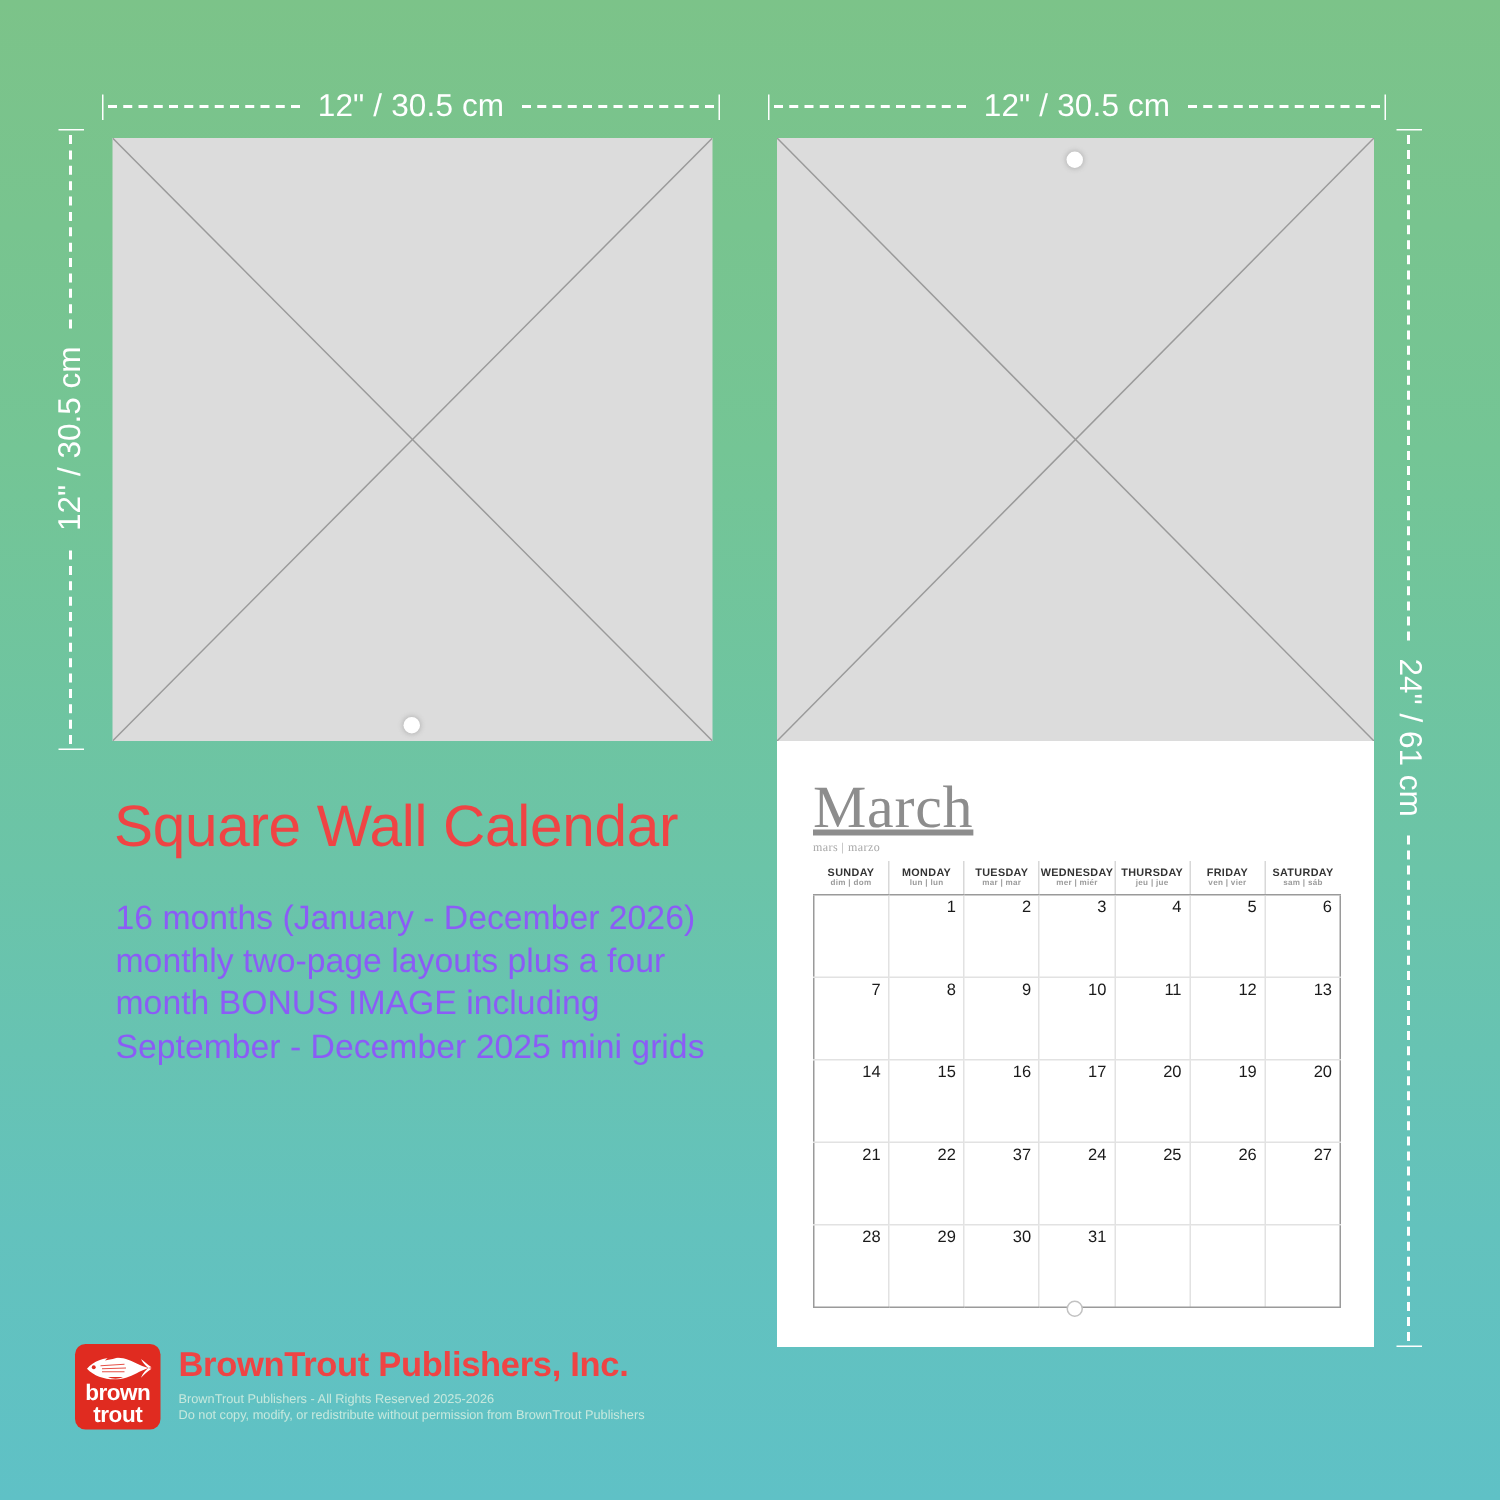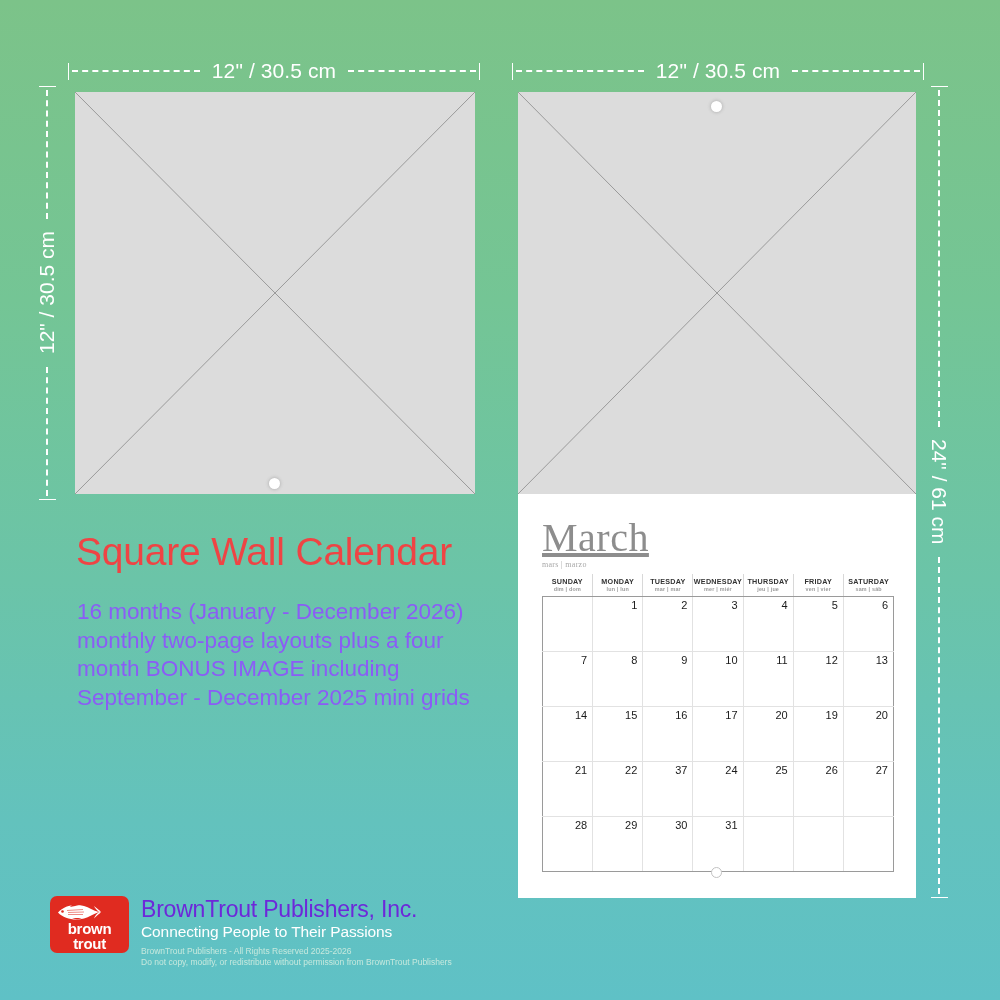--- a/index.html
+++ b/index.html
@@ -212,44 +212,44 @@
 
   
   #brand {
     position: absolute;
     left: 50px;
     top: 896px;
     display: flex;
     align-items: flex-start;
   }
   #brand-logo {
-    width: 79px;
+    width: 57px;
     height: 57px;
     background: #e02b20;
     border-radius: 7px;
     position: relative;
     flex: 0 0 auto;
     overflow: hidden;
   }
   #brand-logo .fish { position: absolute; left: 5px; top: 5px; width: 47px; height: 22px; }
   #brand-logo .wordmark {
     position: absolute;
     left: 0; right: 0; top: 26px;
     text-align: center;
     color: #ffffff;
     font-size: 15px;
     font-weight: 700;
     line-height: 14.5px;
     letter-spacing: -0.3px;
   }
   #brand-text { margin-left: 12px; padding-top: 1px; }
   #brand-name {
-    color: #6d28d9;
+    color: #ef4444;
     font-size: 23px;
-    font-weight: 400;
+    font-weight: 700;
     line-height: 25px;
     letter-spacing: -0.2px;
   }
   #brand-tagline {
     color: #ffffff;
     font-size: 15.5px;
     font-weight: 400;
     line-height: 19px;
     letter-spacing: -0.1px;
   }
@@ -427,19 +427,18 @@
       <path d="M24 19 L56 17 M26 23 L58 22 M26 27 L56 27" stroke="#e02b20" stroke-width="1.1" fill="none"></path>
     </svg>
     <div class="wordmark">
       <div>brown</div>
       <div>trout</div>
     </div>
   </div>
 
   <div id="brand-text">
     <div id="brand-name">BrownTrout Publishers, Inc.</div>
-    <div id="brand-tagline">Connecting People to Their Passions</div>
     <div id="brand-legal">
       <div>BrownTrout Publishers - All Rights Reserved 2025-2026</div>
       <div>Do not copy, modify, or redistribute without permission from BrownTrout Publishers</div>
     </div>
   </div>
 </div>
 
 </body></html>

